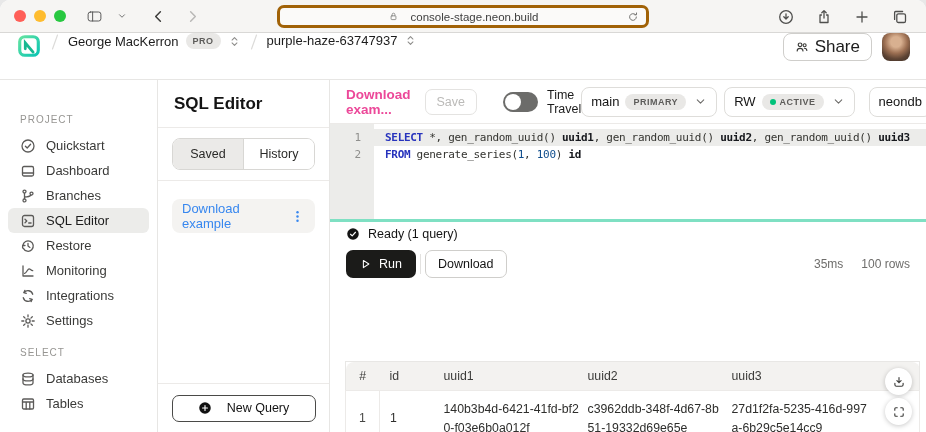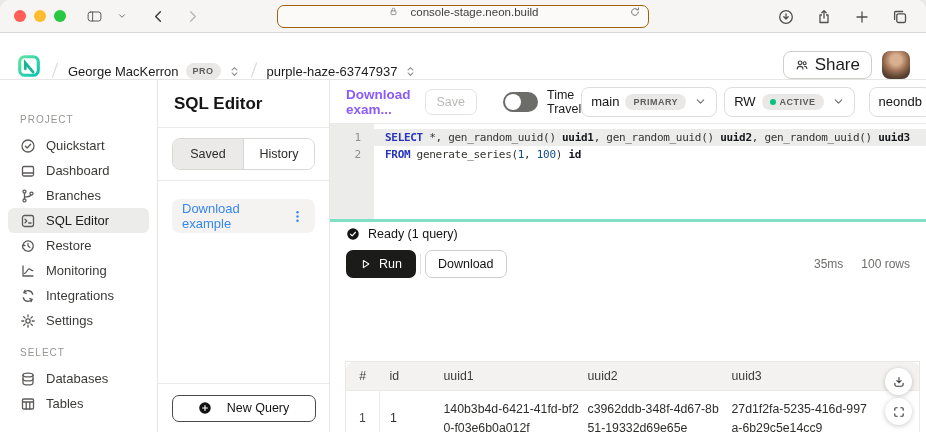--- a/index.html
+++ b/index.html
@@ -15,30 +15,30 @@
   .browser-bar { position:absolute; top:0; left:0; right:0; height:33px; background:#f6f5f3;
                  border-bottom:1px solid #d9d8d6; display:flex; align-items:center; }
   .traffic { display:flex; gap:8px; margin-left:14px; }
   .traffic span { width:12px; height:12px; border-radius:50%; display:block; }
   .nav-icons { display:flex; align-items:center; margin-left:16px; gap:4px; color:#565656; }
   .btn-ico { width:24px; height:24px; display:flex; align-items:center; justify-content:center; border-radius:5px; }
   .btn-ico .icon { width:15px; height:15px; }
   .btn-ico.small .icon { width:10px; height:10px; }
   .btn-ico.dis { color:#b9b8b6; }
   .url-field { position:absolute; left:277px; top:5px; width:372px; height:23px; background:#fbfaf9;
-               border:1px solid #a16207; border-radius:7px; display:flex; 
+               border:3px solid #a16207; border-radius:7px; display:flex; align-items:center;
                justify-content:center; gap:12px; color:#3e3e3e; font-size:11.5px; }
   .url-field .lock { width:11px; height:11px; color:#8a8a88; }
   .url-field .reload { position:absolute; right:7px; width:12px; height:12px; color:#6f6f6d; }
   .chrome-right { position:absolute; right:14px; top:0; height:33px; display:flex; align-items:center; gap:14px; color:#4f4f4d; }
   .chrome-right .btn-ico .icon { width:16px; height:16px; }
 
   
   .app-header { position:absolute; top:33px; left:0; right:0; height:47px; background:#fff;
-                border-bottom:1px solid #e7e6e4; display:flex; align-items:flex-end; padding:0 16px; }
+                border-bottom:1px solid #e7e6e4; display:flex; align-items:flex-start; padding:0 16px; }
   .logo { width:26px; height:26px; }
   .slash { width:14px; height:18px; margin:0 6px; color:#dcdbd9; }
   .crumb { display:flex; align-items:center; gap:7px; font-size:13px; color:#1c1c1c; font-weight:500;}
   .pill { background:#e9e8e6; color:#5d5c5a; font-size:9px; font-weight:700; letter-spacing:.5px;
           padding:3px 7px; border-radius:8px; }
   .updown { width:13px; height:13px; color:#8c8b89; }
   .hdr-right { margin-left:auto; display:flex; align-items:center; gap:10px; }
   .share-btn { display:flex; align-items:center; gap:6px; height:28px; padding:0 11px;
                border:1px solid #cfcecb; border-radius:8px; background:#fff; font-size:17px; color:#1c1c1c; }
   .share-btn .icon { width:14px; height:14px; color:#3c3c3a; }
@@ -71,21 +71,21 @@
   .query-item .icon { width:15px; height:15px; color:#3787ef; }
   .panel-footer { position:absolute; left:0; right:0; bottom:0; height:49px; border-top:1px solid #eceae8;
                   display:flex; align-items:center; justify-content:center; }
   .new-query-btn { display:flex; align-items:center; justify-content:center; gap:15px; width:144px; height:27px;
                    border:1px solid #4a4a48; border-radius:7px; background:#fff; font-size:12.5px; font-weight:500; color:#141414; }
   .new-query-btn .icon { width:14px; height:14px; }
 
   
   .main { position:absolute; top:80px; left:330px; right:0; bottom:0; background:#fff; }
   .main-header { height:44px; border-bottom:1px solid #eceae8; display:flex; align-items:center; padding:0 16px; }
-  .query-title { font-size:13.5px; font-weight:600; color:#8b5cf6; margin-right:14px; }
+  .query-title { font-size:13.5px; font-weight:600; color:#ec4899; margin-right:14px; }
   .save-btn { height:26px; padding:0 11px; border:1px solid #e4e3e1; border-radius:7px; background:#fff;
               color:#bbbab8; font-size:12.5px; }
   .vsep { width:1px; height:44px; background:#eceae8; margin:0 14px 0 12px; }
   .toggle { width:35px; height:20px; border-radius:10px; background:#6c6c6a; position:relative; flex:none; }
   .toggle::after { content:""; position:absolute; left:2px; top:2px; width:16px; height:16px; border-radius:50%; background:#fff; }
   .tt-label { font-size:12.5px; color:#1c1c1c; margin-left:9px; }
   .select { height:30px; border:1px solid #deddda; border-radius:8px; background:#fff; display:flex;
             align-items:center; gap:6px; padding:0 9px; font-size:13px; color:#141414; }
   .select .chev { width:13px; height:13px; color:#6c6b69; margin-left:2px; }
   .select .pill { font-size:9px; padding:3px 8px; }

